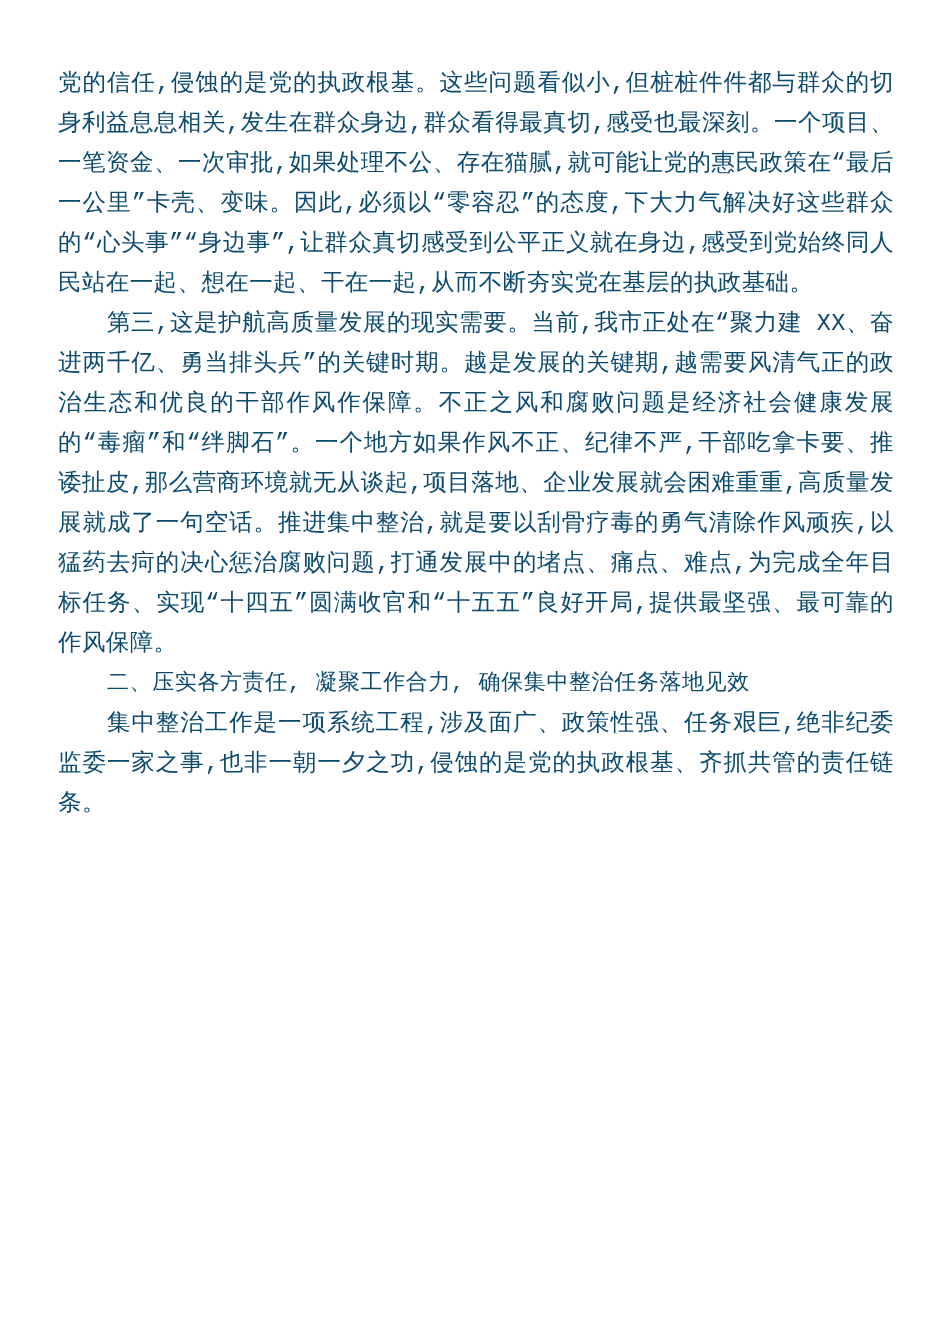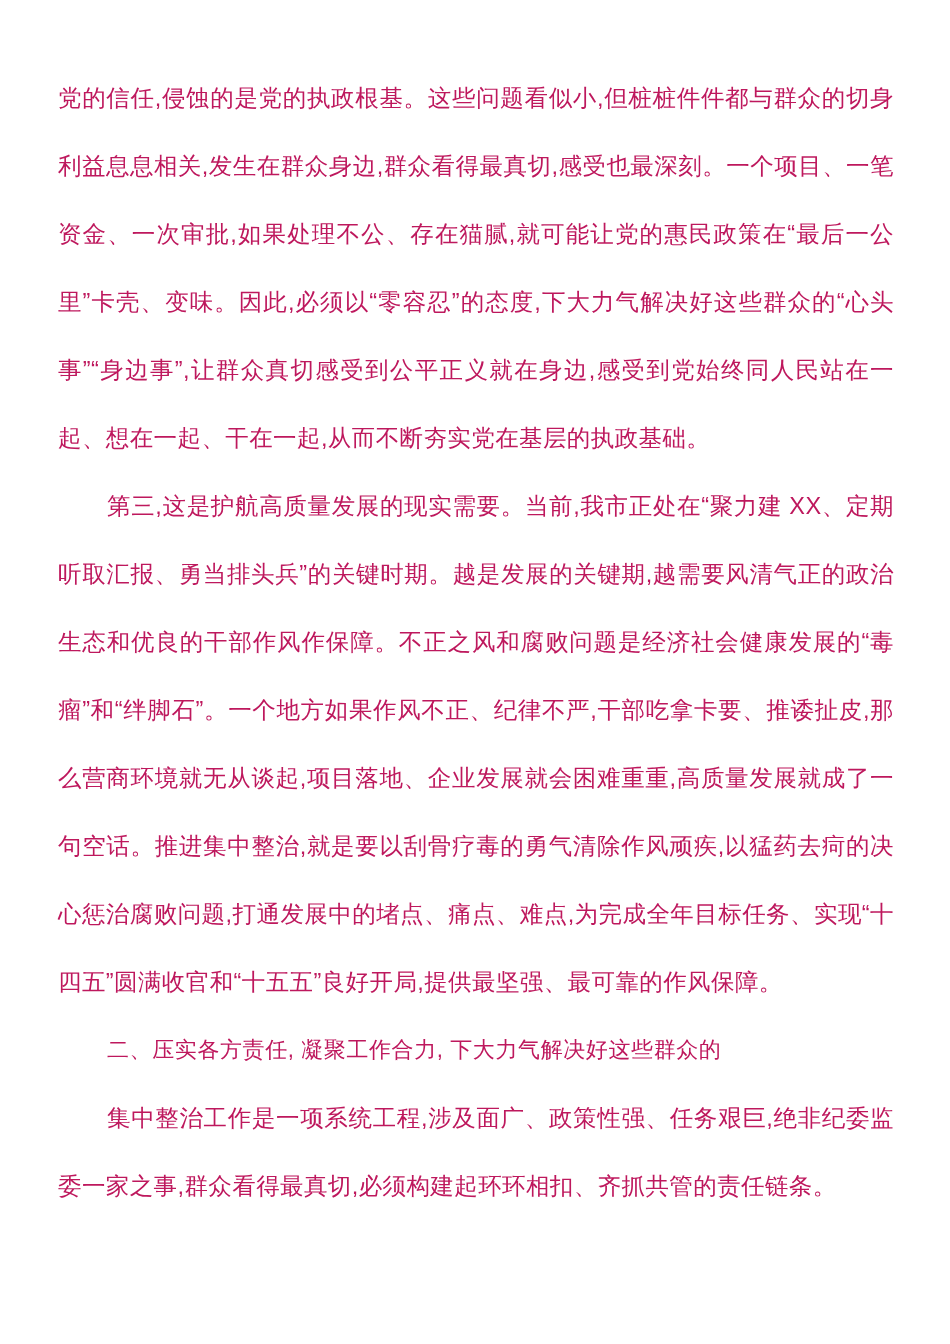--- a/index.html
+++ b/index.html
@@ -2,33 +2,33 @@
 <html><head>
 <meta charset="utf-8">
 <style>
   html, body { margin: 0; padding: 0; background: #ffffff; }
   body { width: 950px; height: 1344px; overflow: hidden; position: relative; }
   .page {
     position: absolute;
     left: 58px;
     top: 64px;
     width: 836px;
-    font-family: Liberation Sans, sans-serif;
+    font-family: Liberation Mono, monospace;
     font-size: 23.5px;
-    line-height: 68px;
-    color: #be185d;
+    line-height: 40px;
+    color: #0c4a6e;
     text-align: justify;
     text-justify: inter-character;
     letter-spacing: 0.4px;
   }
   .para { margin: 0; padding: 0; }
   .indent { text-indent: 49px; }
   .heading { text-indent: 49px; font-size: 22px; letter-spacing: 0.6px; }
 </style>
 </head>
 <body>
 
 <div class="page">
   <p class="para">党的信任,侵蚀的是党的执政根基。这些问题看似小,但桩桩件件都与群众的切身利益息息相关,发生在群众身边,群众看得最真切,感受也最深刻。一个项目、一笔资金、一次审批,如果处理不公、存在猫腻,就可能让党的惠民政策在“最后一公里”卡壳、变味。因此,必须以“零容忍”的态度,下大力气解决好这些群众的“心头事”“身边事”,让群众真切感受到公平正义就在身边,感受到党始终同人民站在一起、想在一起、干在一起,从而不断夯实党在基层的执政基础。</p>
-  <p class="para indent">第三,这是护航高质量发展的现实需要。当前,我市正处在“聚力建 XX、定期听取汇报、勇当排头兵”的关键时期。越是发展的关键期,越需要风清气正的政治生态和优良的干部作风作保障。不正之风和腐败问题是经济社会健康发展的“毒瘤”和“绊脚石”。一个地方如果作风不正、纪律不严,干部吃拿卡要、推诿扯皮,那么营商环境就无从谈起,项目落地、企业发展就会困难重重,高质量发展就成了一句空话。推进集中整治,就是要以刮骨疗毒的勇气清除作风顽疾,以猛药去疴的决心惩治腐败问题,打通发展中的堵点、痛点、难点,为完成全年目标任务、实现“十四五”圆满收官和“十五五”良好开局,提供最坚强、最可靠的作风保障。</p>
-  <p class="para heading">二、压实各方责任, 凝聚工作合力, 下大力气解决好这些群众的</p>
-  <p class="para indent">集中整治工作是一项系统工程,涉及面广、政策性强、任务艰巨,绝非纪委监委一家之事,群众看得最真切,必须构建起环环相扣、齐抓共管的责任链条。</p>
+  <p class="para indent">第三,这是护航高质量发展的现实需要。当前,我市正处在“聚力建 XX、奋进两千亿、勇当排头兵”的关键时期。越是发展的关键期,越需要风清气正的政治生态和优良的干部作风作保障。不正之风和腐败问题是经济社会健康发展的“毒瘤”和“绊脚石”。一个地方如果作风不正、纪律不严,干部吃拿卡要、推诿扯皮,那么营商环境就无从谈起,项目落地、企业发展就会困难重重,高质量发展就成了一句空话。推进集中整治,就是要以刮骨疗毒的勇气清除作风顽疾,以猛药去疴的决心惩治腐败问题,打通发展中的堵点、痛点、难点,为完成全年目标任务、实现“十四五”圆满收官和“十五五”良好开局,提供最坚强、最可靠的作风保障。</p>
+  <p class="para heading">二、压实各方责任, 凝聚工作合力, 确保集中整治任务落地见效</p>
+  <p class="para indent">集中整治工作是一项系统工程,涉及面广、政策性强、任务艰巨,绝非纪委监委一家之事,也非一朝一夕之功,侵蚀的是党的执政根基、齐抓共管的责任链条。</p>
 </div>
 
 </body></html>

